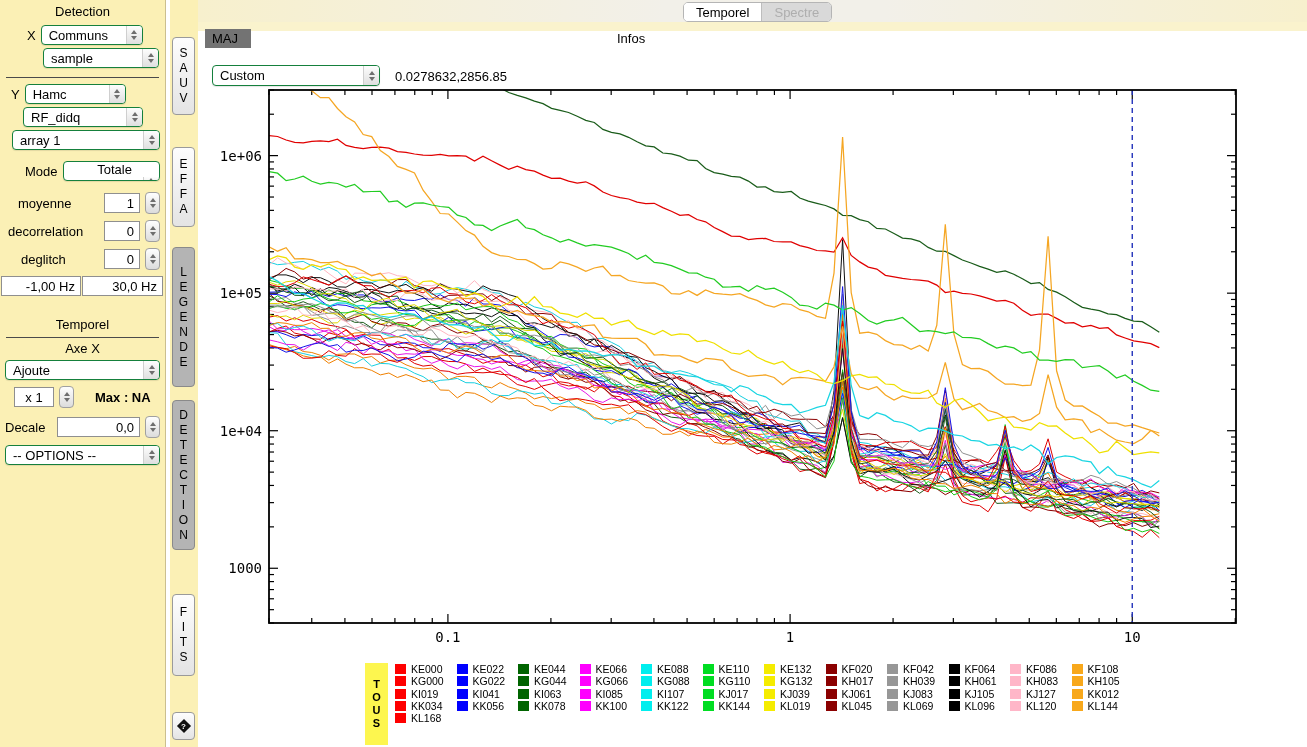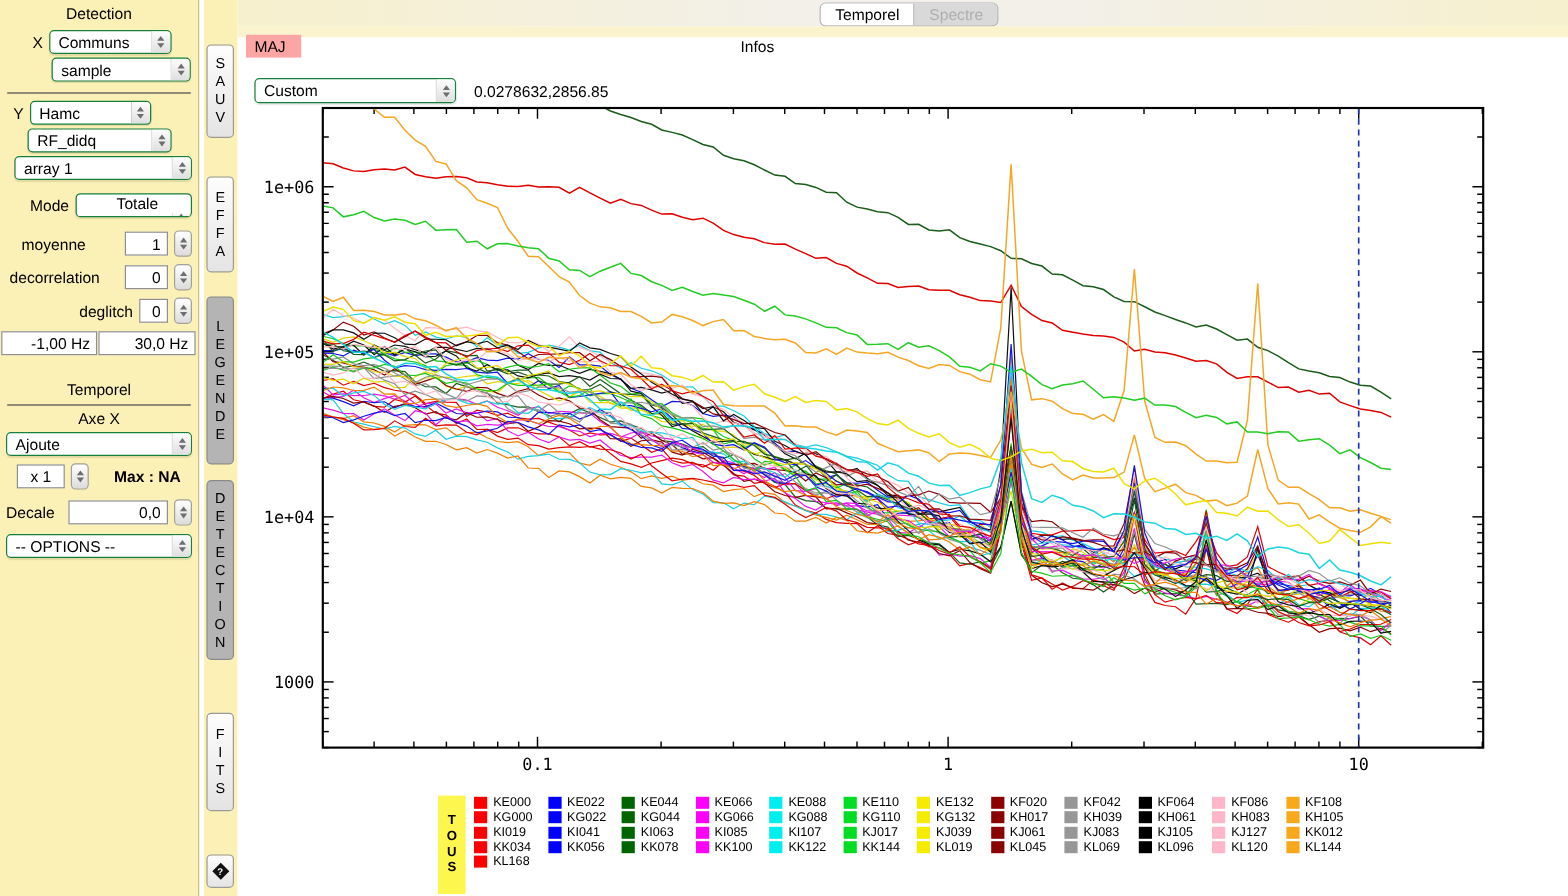--- a/index.html
+++ b/index.html
@@ -47,21 +47,21 @@
   
   #main{position:absolute;left:198px;top:0;width:1109px;height:747px;background:#fff;}
   #topbar{position:absolute;left:0;top:0;width:1109px;height:22px;
           background:linear-gradient(to right,#f7f0cd,#f2f0e9 42%,#f2f0e9 62%,#f7f0cd);}
   #tabset{position:absolute;left:485px;top:2px;height:20px;display:flex;border:1px solid #b5b5b5;
           border-radius:5px;overflow:hidden;box-sizing:border-box;background:#fff;}
   .tab{display:flex;align-items:center;justify-content:center;padding:0 12px;font-size:13px;height:100%;}
   .tab.active{background:#fff;color:#000;}
   .tab.inactive{background:#d9d9d9;color:#aeaeae;border-left:1px solid #bdbdbd;}
   #yellowband{position:absolute;left:0;top:22px;width:1109px;height:9px;background:#faf3cd;}
-  #maj-btn{position:absolute;left:7px;top:29px;width:46px;height:19px;background:#fca5a5;
+  #maj-btn{position:absolute;left:7px;top:29px;width:46px;height:19px;background:#737373;
            display:flex;align-items:center;padding-left:7px;box-sizing:border-box;font-size:13px;}
   #infos{position:absolute;left:419px;top:31px;font-size:13px;}
   #mesure{position:absolute;left:812px;top:31px;width:290px;height:20px;}
   #scale-combo{position:absolute;left:14px;top:65px;width:168px;height:21px;}
   #coords{position:absolute;left:197px;top:69px;font-size:13px;}
   #plot-svg{position:absolute;left:0;top:56px;}
 
   
   #legend{position:absolute;left:365px;top:663px;display:flex;align-items:flex-start;}
   #tous-btn{width:23px;height:82px;background:#fdf64f;display:flex;flex-direction:column;
@@ -155,21 +155,21 @@
   <div class="sb-row" style="margin-top:6px;padding-left:3px;align-items:center;">
     <span style="flex:1;">decorrelation</span>
     <div class="numbox" style="width:36px;">0</div>
     <div class="stepper">
         <i class="tri-up"></i>
         <i class="tri-dn"></i>
       </div>
   </div>
 
   <div class="sb-row" style="margin-top:6px;padding-left:16px;">
-    <span style="flex:1;margin-left:45px;">deglitch</span>
+    <span style="flex:1;">deglitch</span>
     <div class="numbox" style="width:36px;">0</div>
     <div class="stepper">
         <i class="tri-up"></i>
         <i class="tri-dn"></i>
       </div>
   </div>
 
   <div class="sb-row" style="margin-top:6px;margin-left:-4px;margin-right:-4px;gap:1px;">
     <div class="numbox" style="width:80px;">-1,00 Hz</div>
     <div class="numbox" style="width:81px;">30,0 Hz</div>

